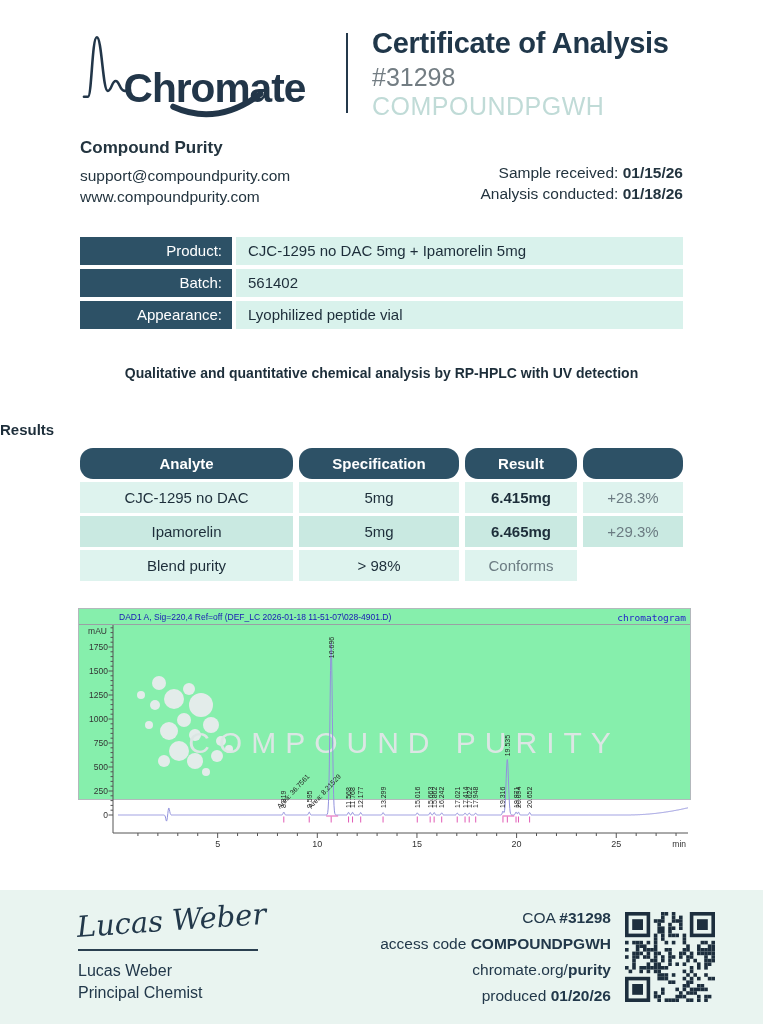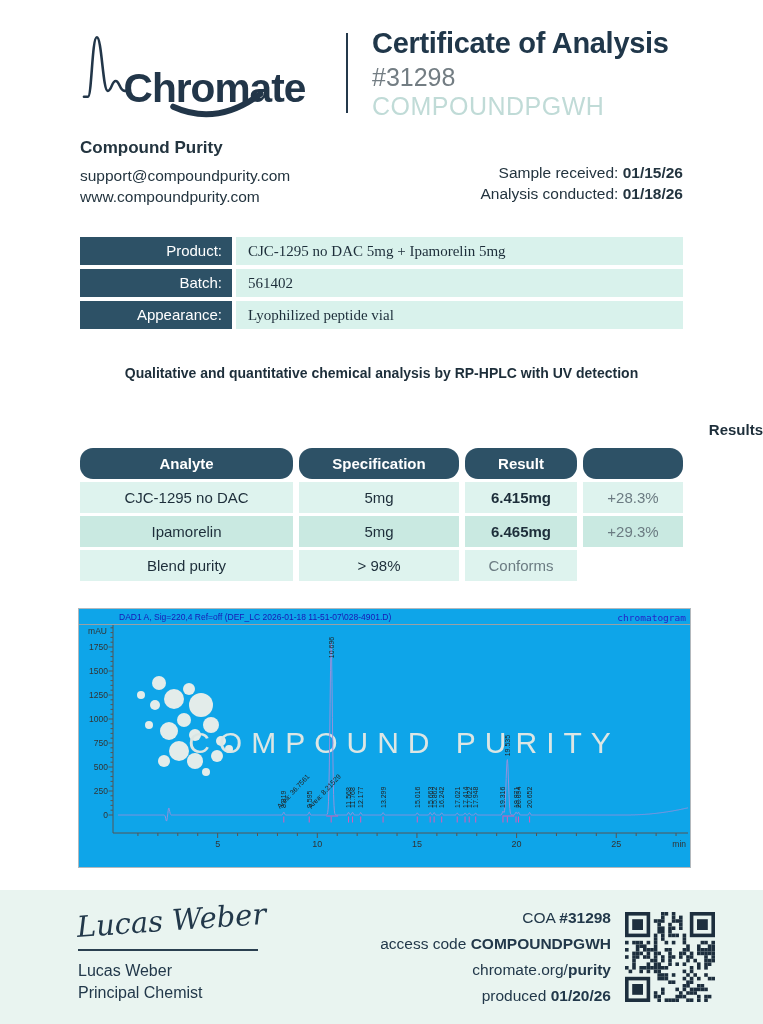--- a/index.html
+++ b/index.html
@@ -18,35 +18,35 @@
   
   .company { position:absolute; top:138px; left:80px; width:603px; display:flex; justify-content:space-between; }
   .company .name { font-size:17px; font-weight:700; margin-bottom:7px; }
   .company .line { font-size:15.5px; line-height:21px; }
   .company-right { text-align:right; font-size:15.5px; line-height:21px; margin-top:24px; }
   .company b, .f-lines b { font-weight:700; }
 
   
   .prod { position:absolute; top:237px; left:80px; width:603px; display:grid; grid-template-columns:152px 1fr; gap:4px; }
   .prod .lbl { background:#2d5166; color:#fff; text-align:right; padding:4px 10px 4px 0; font-size:15px; line-height:20px; }
-  .prod .val { background:#d9f2ec; padding:4px 0 4px 12px; font-size:15px; line-height:20px; color:#1d2e3a;font-family:Liberation Serif, serif; }
+  .prod .val { background:#d9f2ec; padding:4px 0 4px 12px; font-size:15px; line-height:20px; color:#1d2e3a; }
 
   .method { position:absolute; top:365px; left:0; width:100%; text-align:center; font-size:14px; font-weight:700; color:#1d2e3a; }
-  .res-h  { position:absolute; top:421px; left:0; width:100%; text-align:right; font-size:15px; font-weight:700; color:#1d2e3a; }
+  .res-h  { position:absolute; top:421px; left:0; width:100%; text-align:left; font-size:15px; font-weight:700; color:#1d2e3a; }
 
   
   .results { position:absolute; top:448px; left:80px; width:603px; display:grid; grid-template-columns:213px 160px 112px 1fr; gap:3px 6px; font-size:15px; }
   .results .th { background:#2d5166; color:#fff; font-weight:700; text-align:center; padding:6px 0; line-height:19px;border-radius:13px; }
   .results .td { background:#def3ee; text-align:center; padding:6px 0; line-height:19px; color:#1d2e3a; }
   .results .td.alt { background:#c9e9e1; }
   .results .result-val { font-weight:700; }
   .results .delta { color:#6b7b82; }
 
   
-  .chart { position:absolute; top:608px; left:78px; width:613px; height:260px; border:1px solid #b3b8bc; background:#0ea5e9; }
+  .chart { position:absolute; top:608px; left:78px; width:613px; height:192px; border:1px solid #b3b8bc; background:#86efac; }
   .chart-head { height:16px; border-bottom:1px solid #9aa0a4; display:flex; justify-content:space-between; align-items:center; padding:1px 4px 0 40px; }
   .chart-title { font-size:8.5px; color:#1818b4; white-space:nowrap; }
   .chart-corner { font-size:9.5px; color:#2424c8; font-family:"DejaVu Sans Mono", monospace; }
   #chart-svg { display:block; }
 
   
   .footer { position:absolute; top:890px; left:0; width:763px; height:134px; background:#e9f4f0; display:flex; justify-content:space-between; align-items:center; padding:0 48px 0 78px; }
   .sig-script { font-family:"DejaVu Serif", serif; font-style:italic; font-size:29px; color:#22384a; transform:rotate(-4deg); transform-origin:left bottom; white-space:nowrap; }
   .sig-line { height:2px; background:#2a3f50; width:180px; margin:5px 0 9px; }
   .sig-name, .sig-title { font-size:16px; line-height:22px; color:#22384a; }

